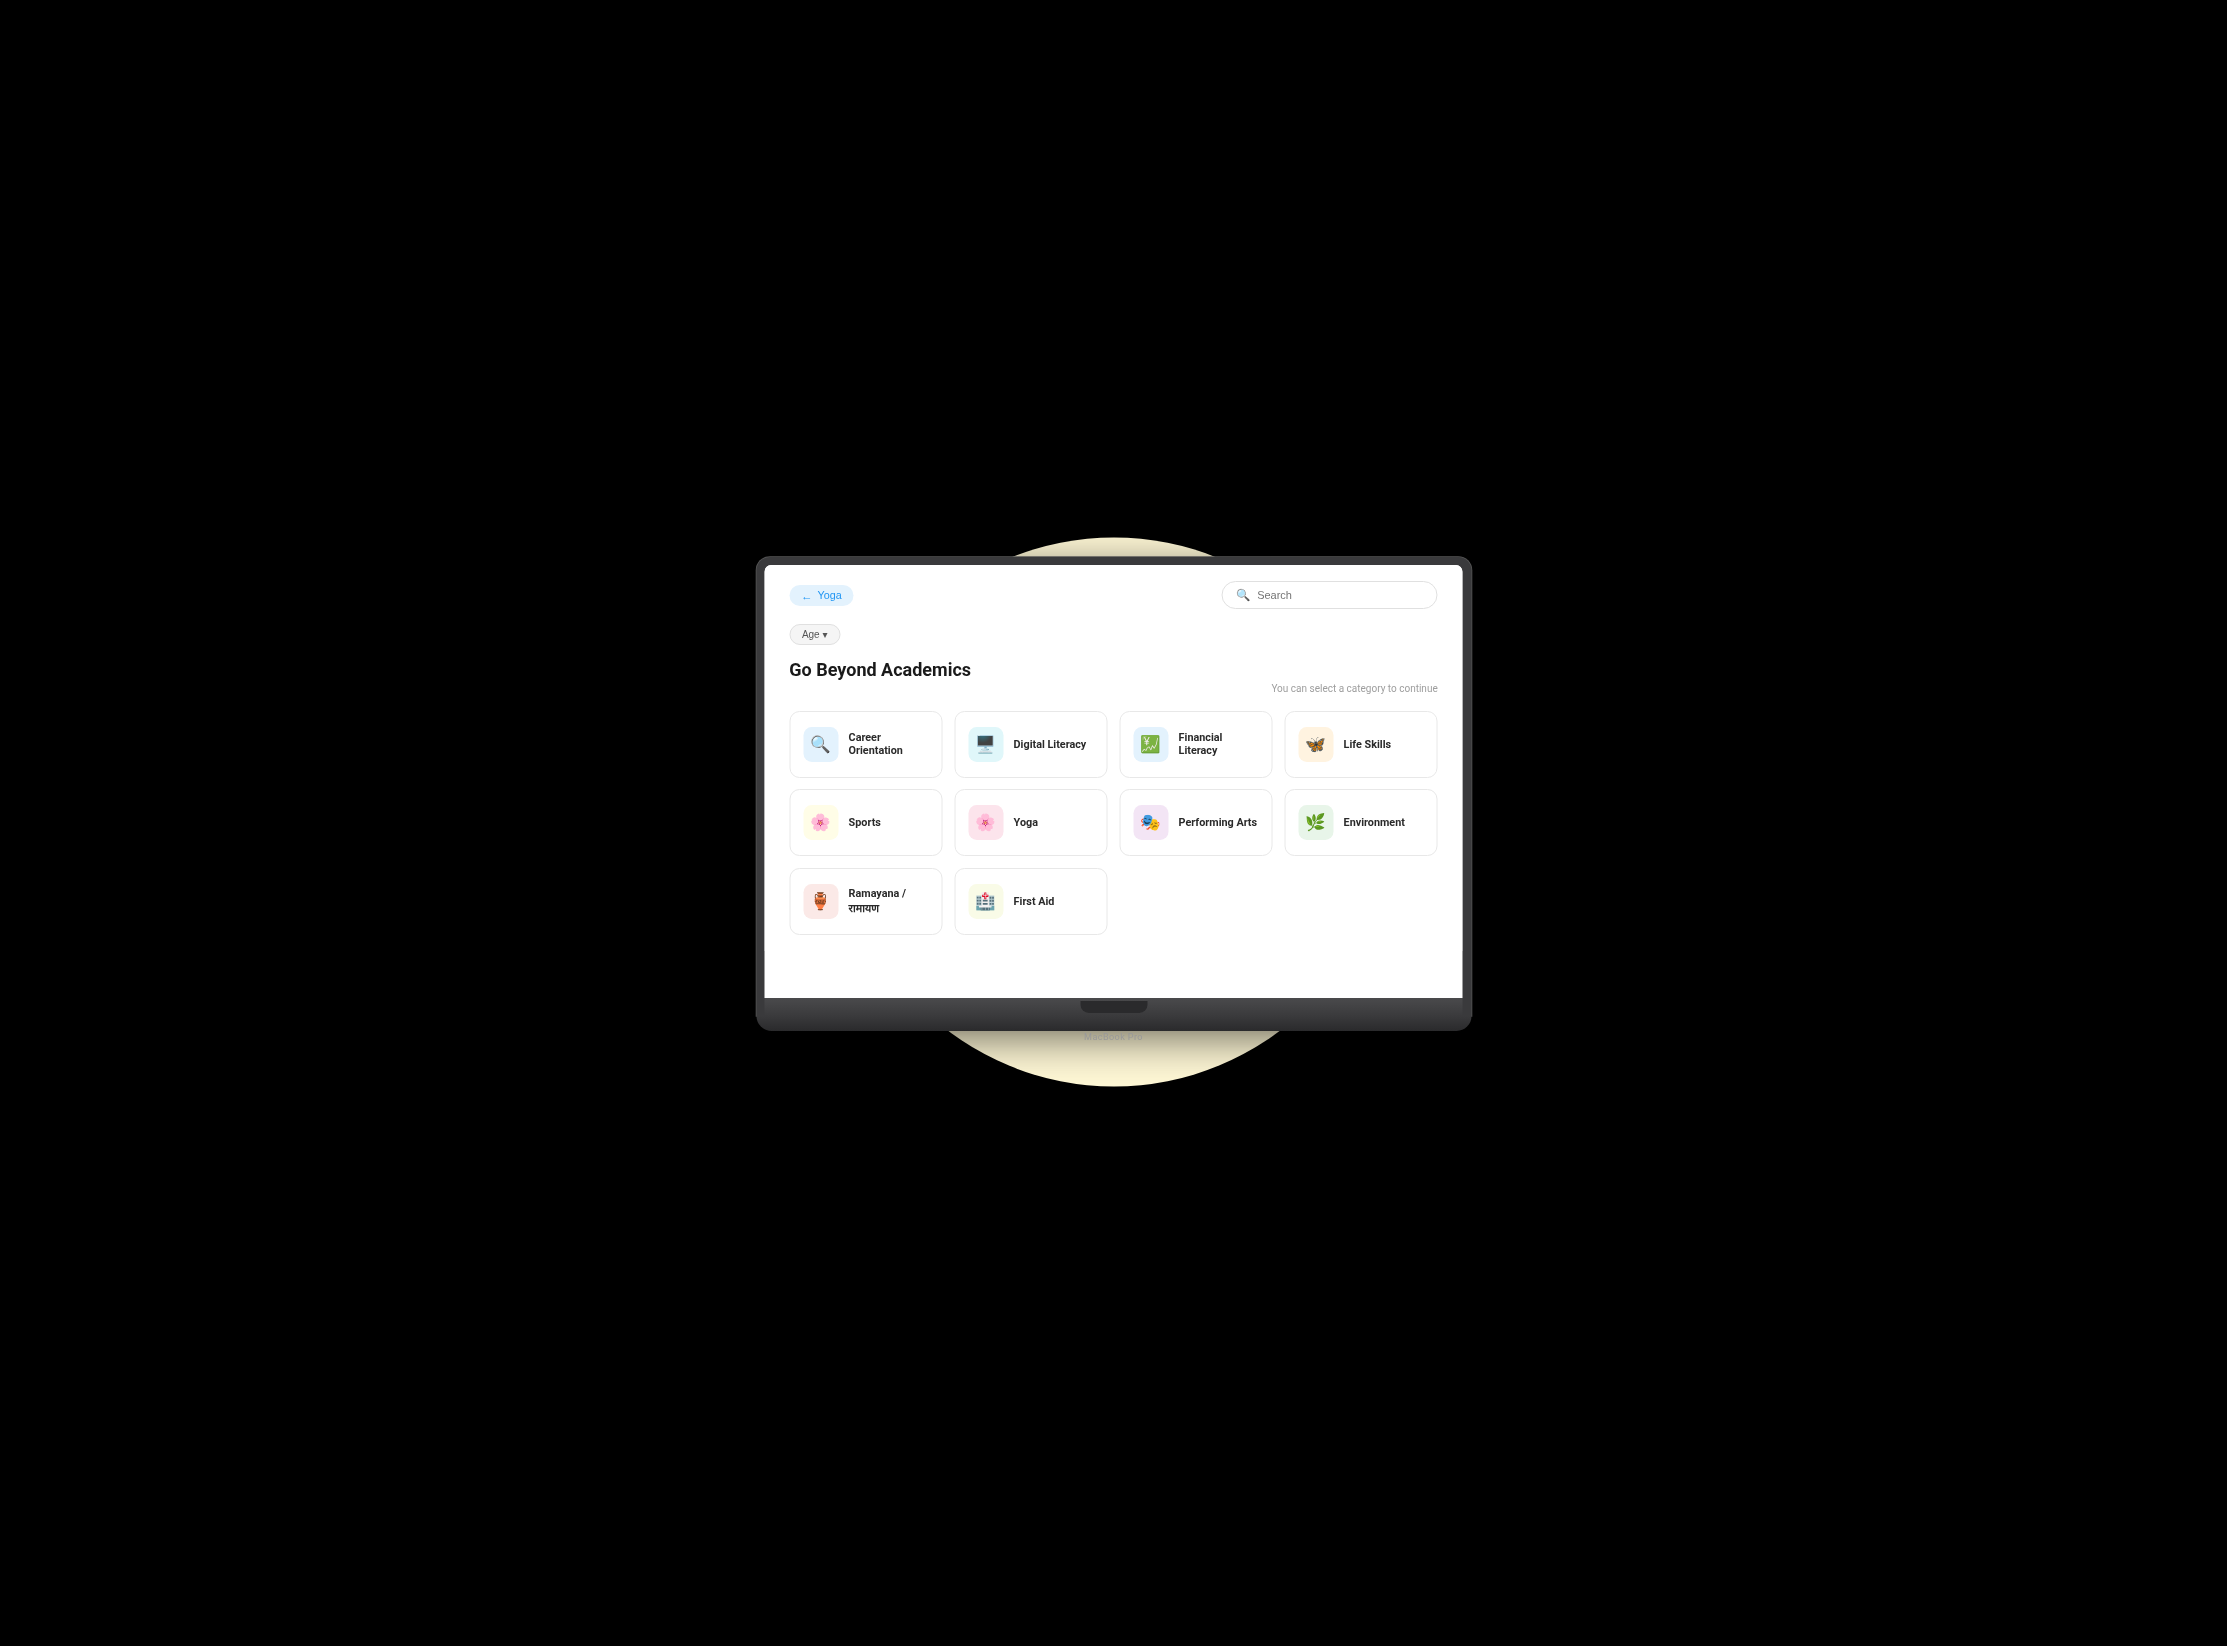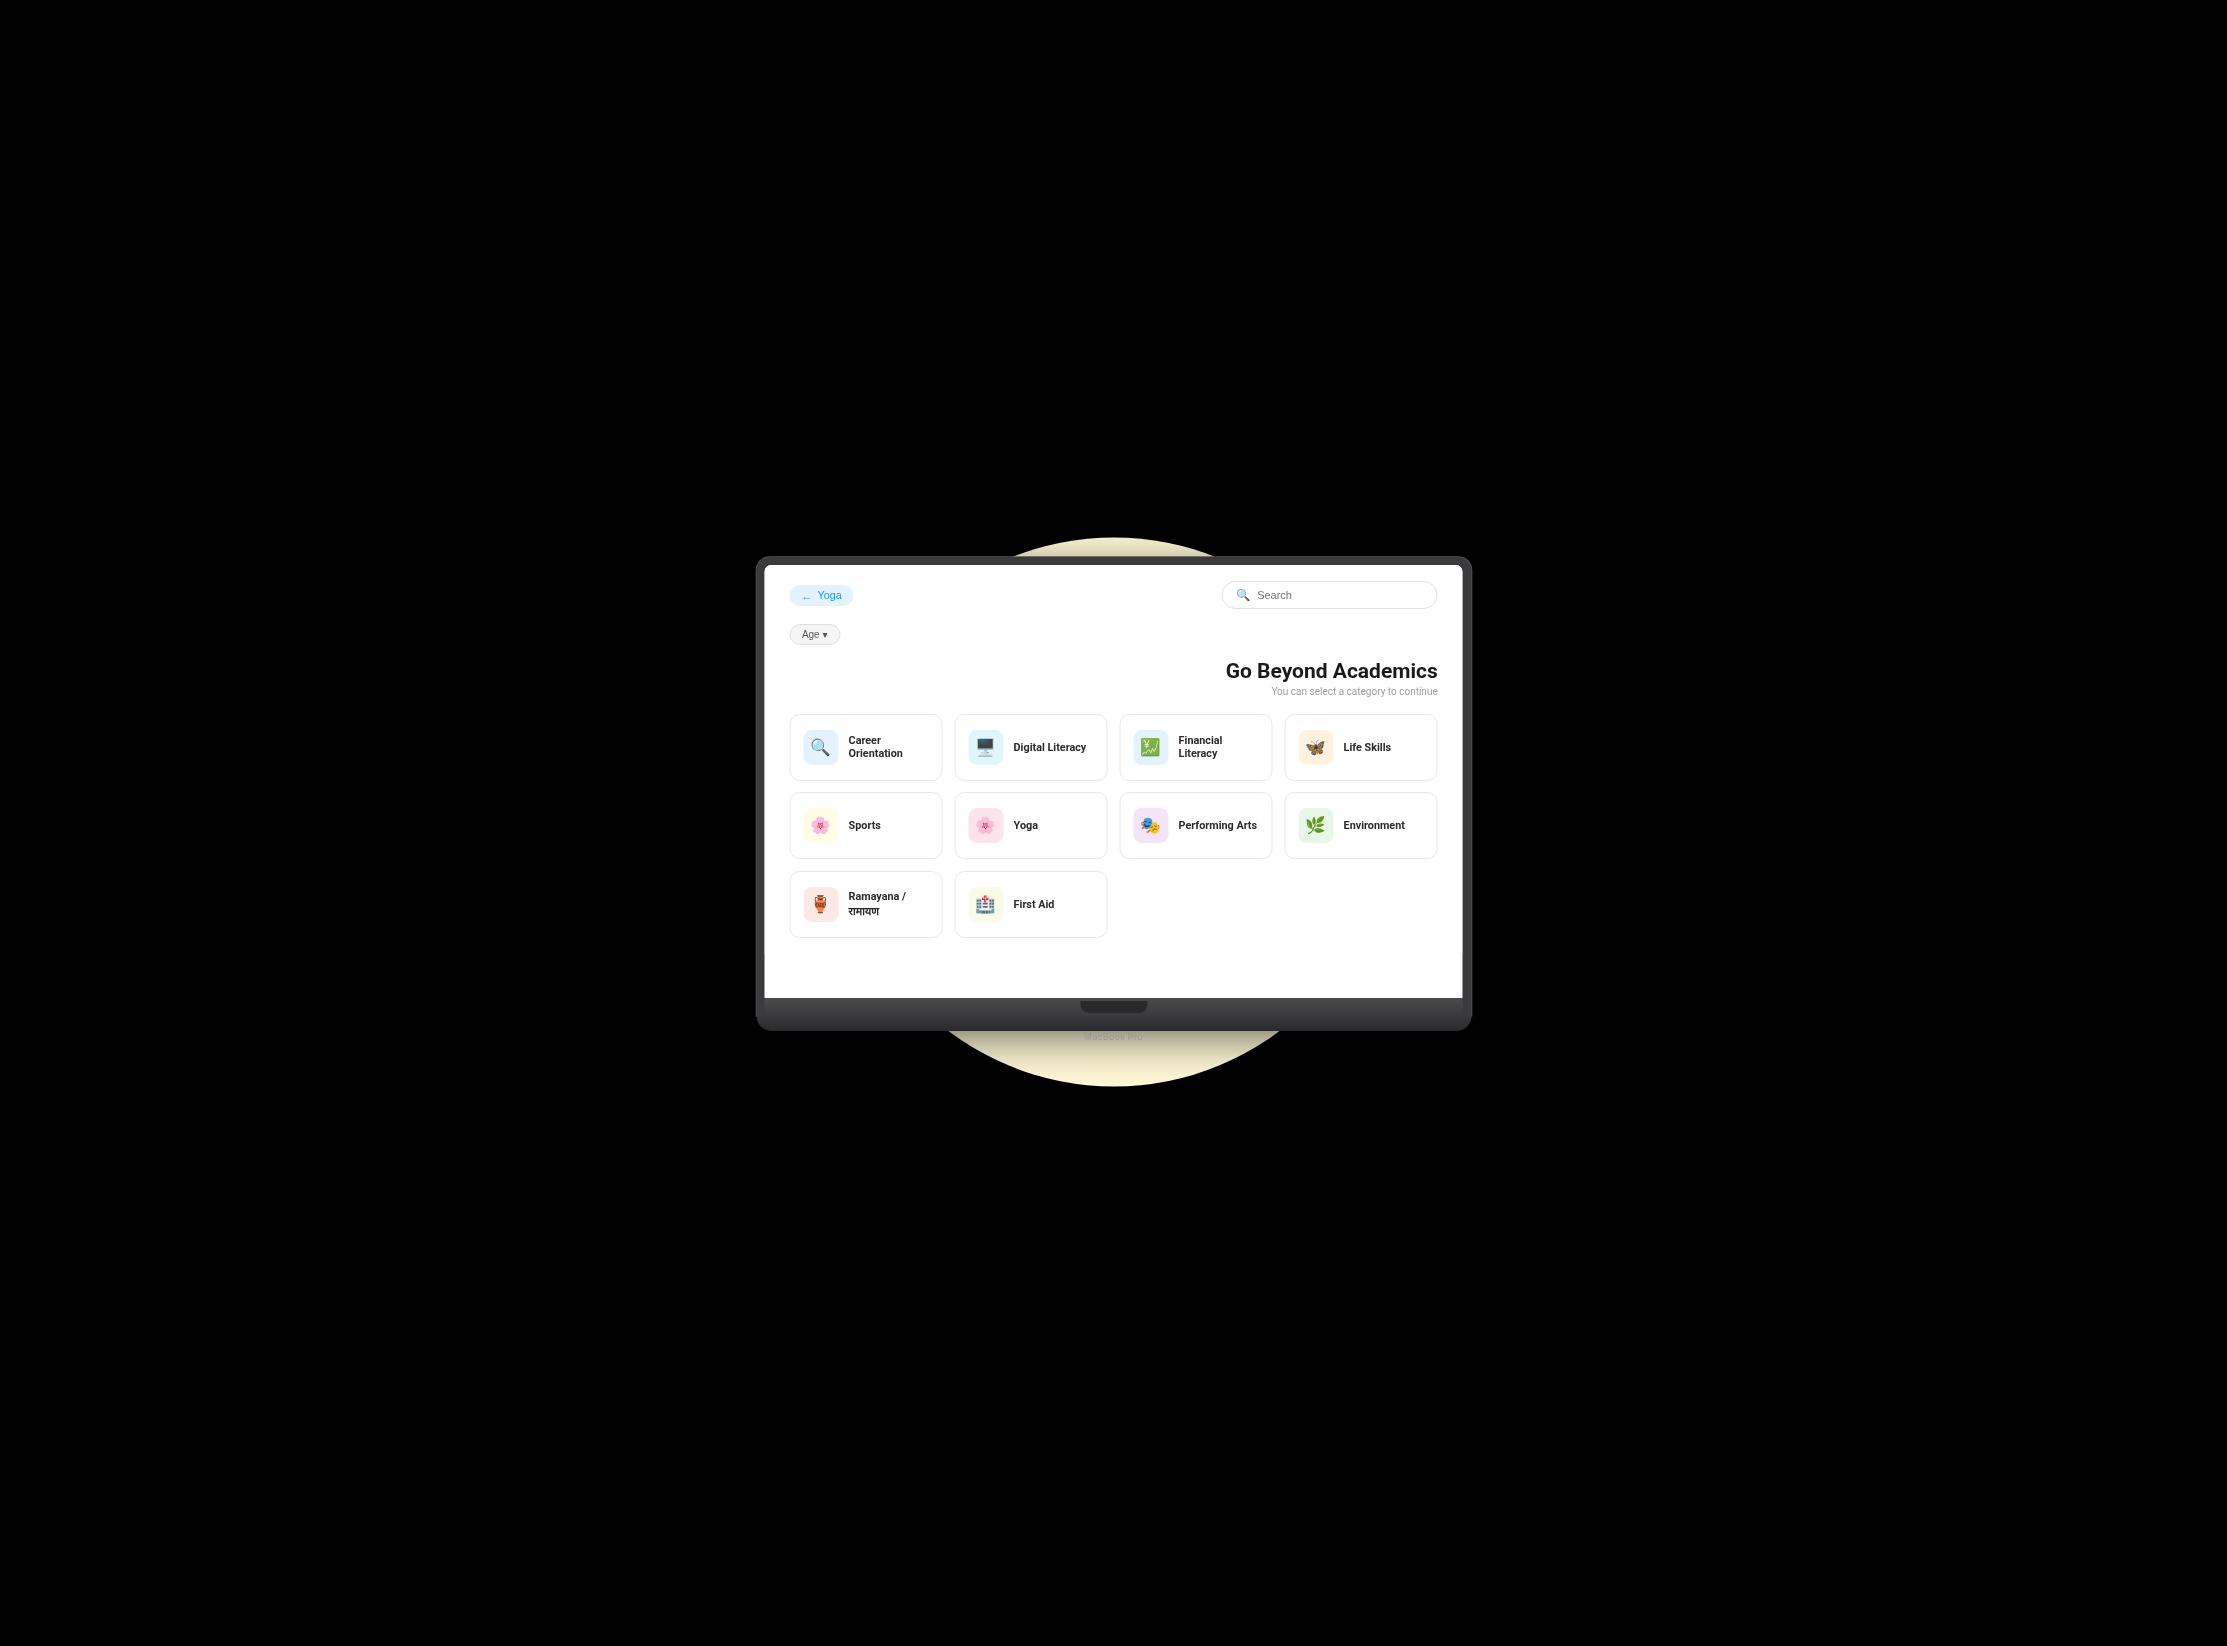--- a/index.html
+++ b/index.html
@@ -154,25 +154,24 @@
       padding: 4.2px 11.6px;
       font-size: 10px;
       color: #555;
       cursor: pointer;
       display: inline-flex;
       align-items: center;
       gap: 3.3px;
     }
 
     .page-title {
-      font-size: 21px;
+      font-size: 18px;
       font-weight: 700;
       color: #1a1a1a;
       margin-bottom: 3.3px;
-      text-align: right;
     }
 
     .page-subtitle {
       font-size: 10px;
       color: #9e9e9e;
       margin-bottom: 16.6px;
       text-align: right;
     }
 
     .categories-grid {

